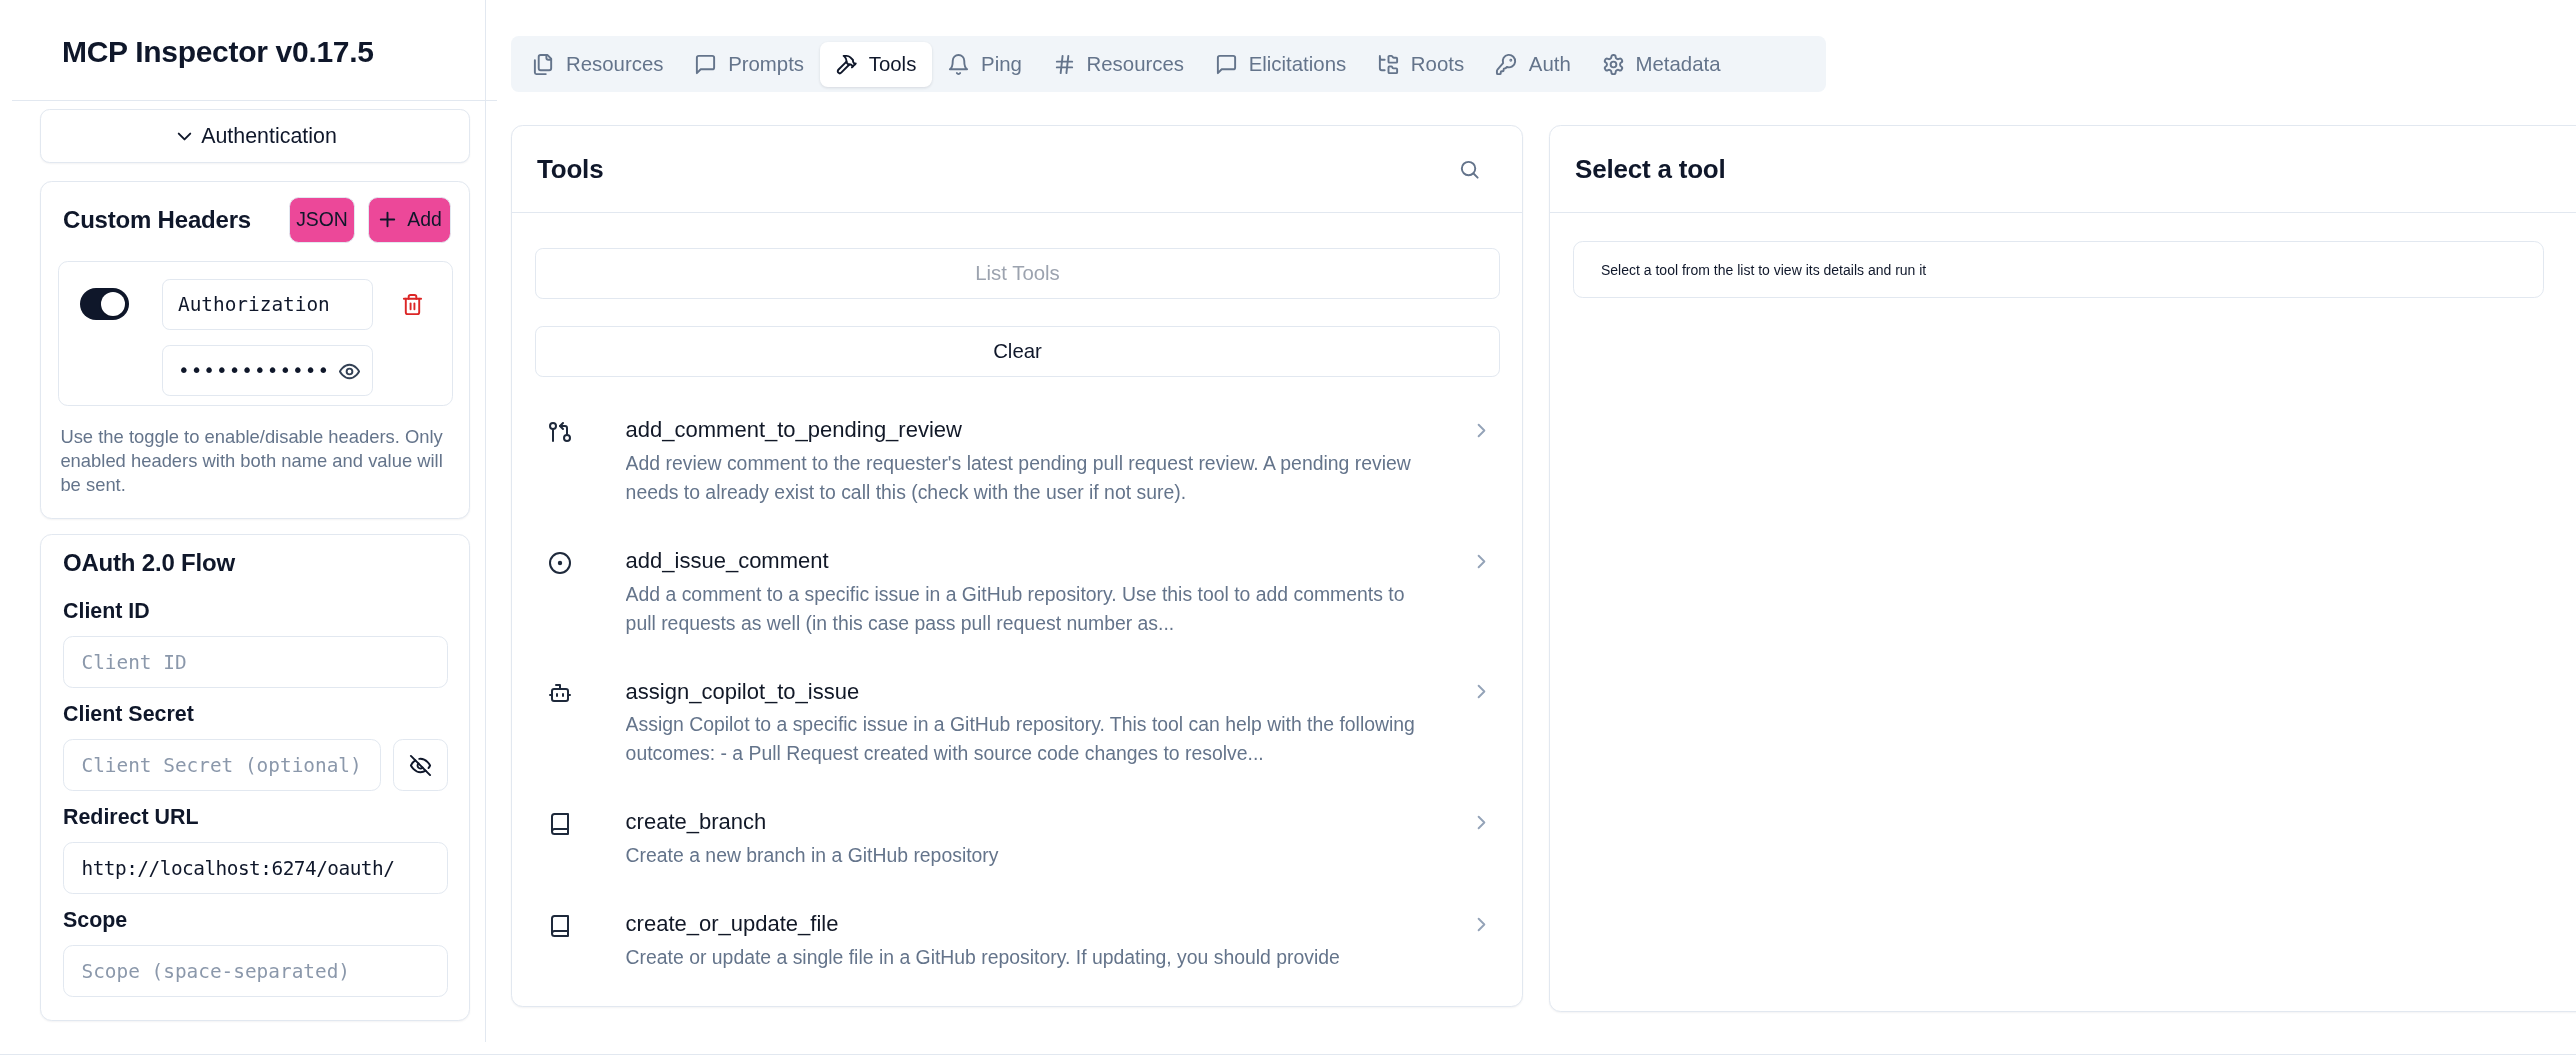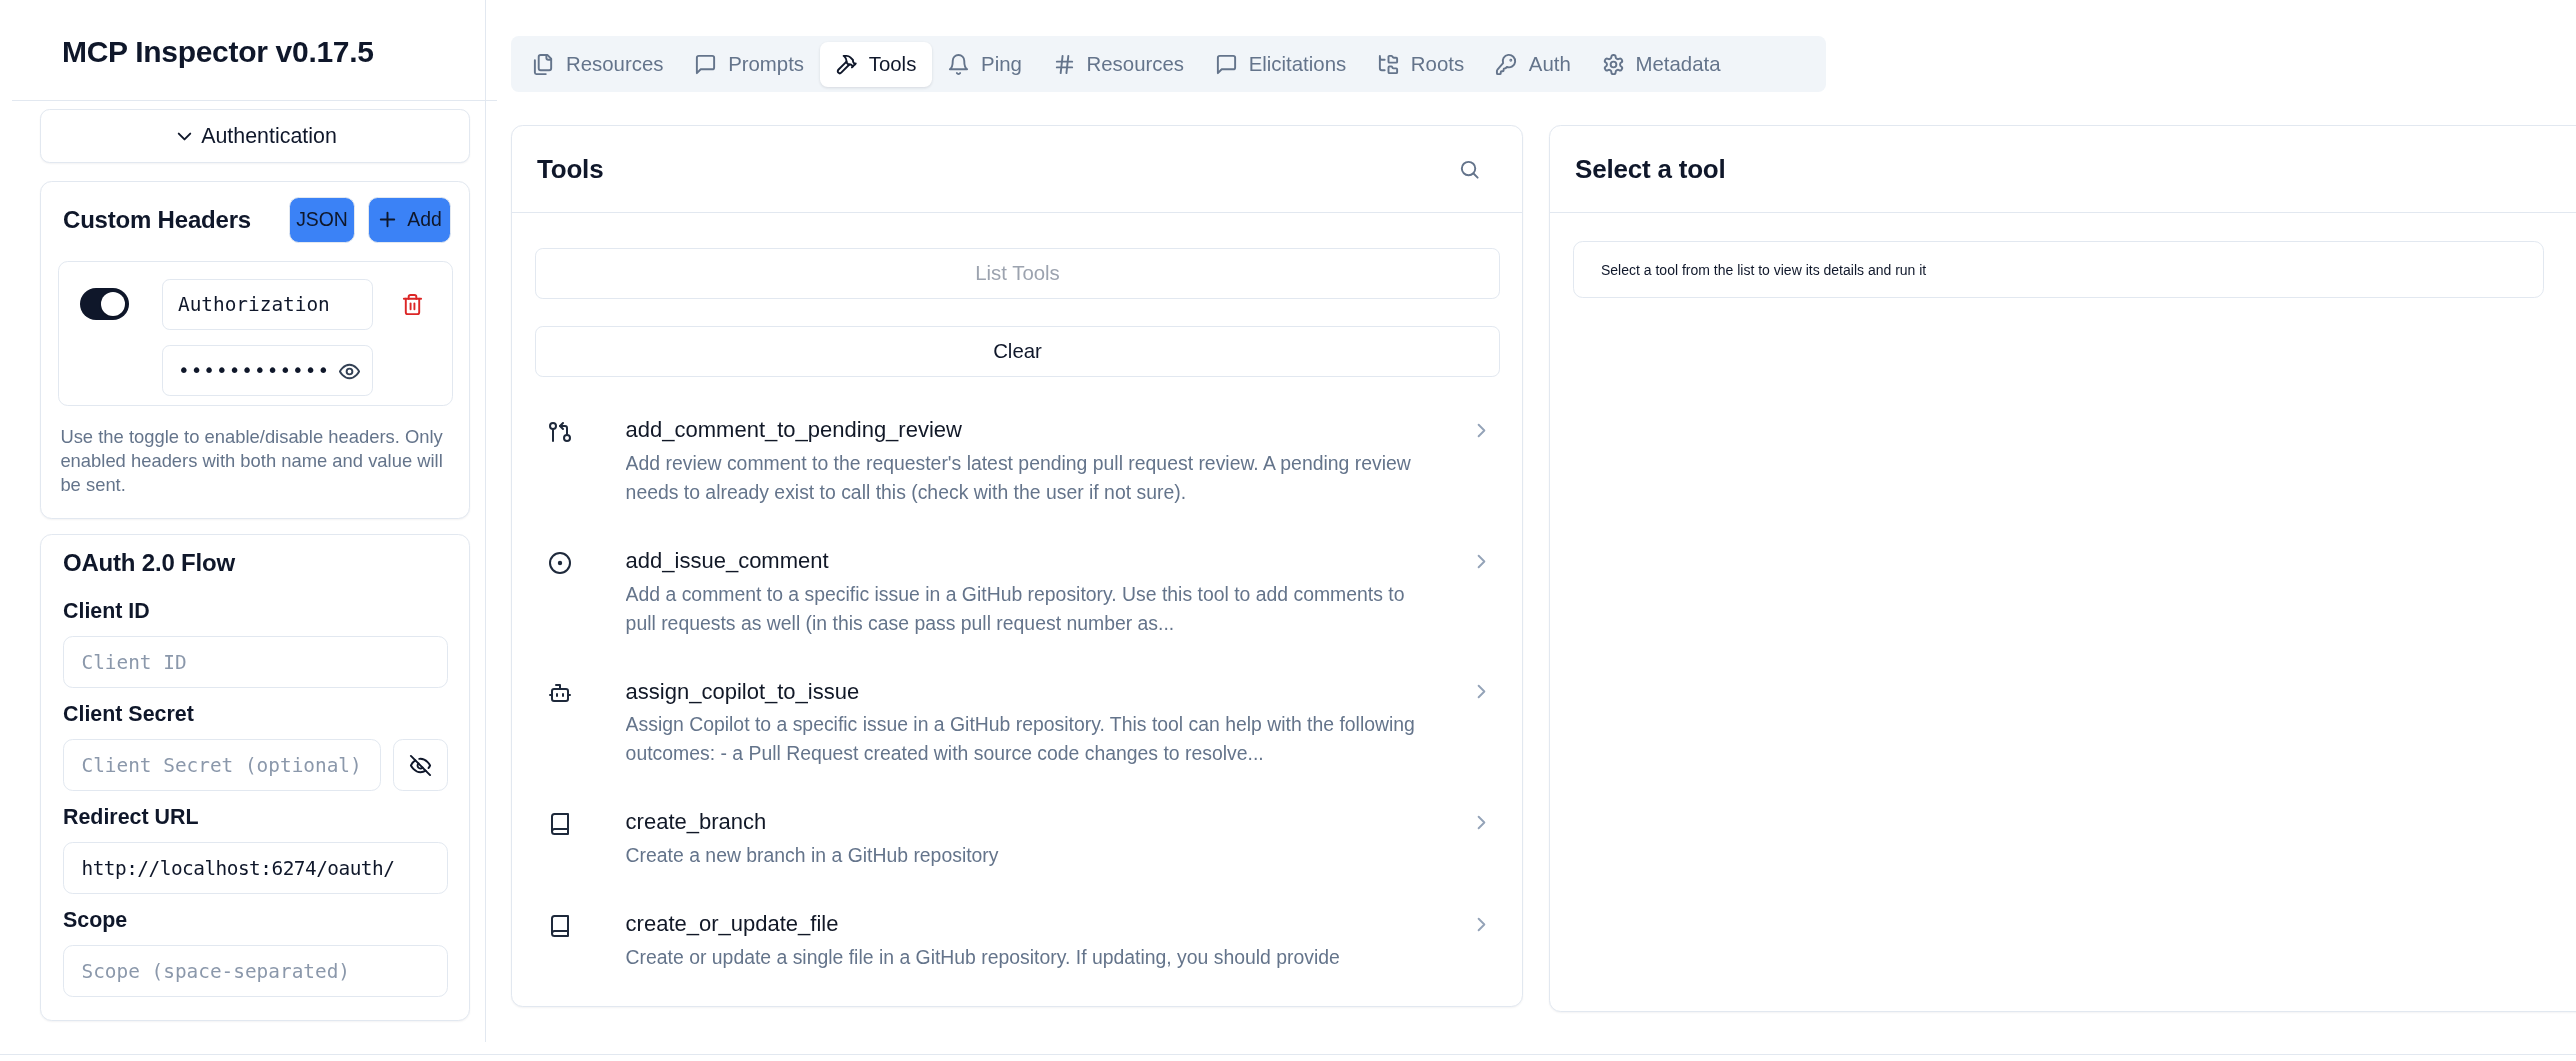--- a/index.html
+++ b/index.html
@@ -24,21 +24,21 @@
 
   .card { position:absolute; left:28px; width:430px; background:#fff; border:1px solid #e2e8f0;
     border-radius:11.7px; box-shadow:0 1px 1.9px rgba(15,23,42,.05); }
   .headers-card { top:181px; height:338px; }
   .oauth-card   { top:534px; height:487px; }
 
   .hdr-row { position:absolute; left:22px; top:14.6px; right:18.4px; height:46px; display:flex; align-items:center; }
   .section-title { font-size:24px; font-weight:700; color:#0f172a; letter-spacing:-0.2px; }
   .hdr-row .section-title { flex:0 0 auto; }
   .hdr-spacer { flex:1; }
-  .chip-btn { height:46px; border:1px solid #e2e8f0; background:#3b82f6; border-radius:9.7px;
+  .chip-btn { height:46px; border:1px solid #e2e8f0; background:#ec4899; border-radius:9.7px;
     font-size:19.4px; font-weight:500; color:#0f172a; display:flex; align-items:center; justify-content:center;
     gap:7.8px; cursor:pointer; font-family:"Liberation Sans", sans-serif; }
   .json-btn { width:66px; margin-right:12.6px; }
   .add-btn  { width:83px; }
 
   .header-entry { position:absolute; left:16.5px; top:79px; width:395px; height:145px;
     border:1px solid #e2e8f0; border-radius:9.7px; }
   .toggle { position:absolute; left:21.4px; top:26px; width:49px; height:32px; border-radius:16.5px;
     background:#0f172a; cursor:pointer; }
   .toggle .knob { position:absolute; right:3.9px; top:3.9px; width:24px; height:24px; border-radius:50%;

